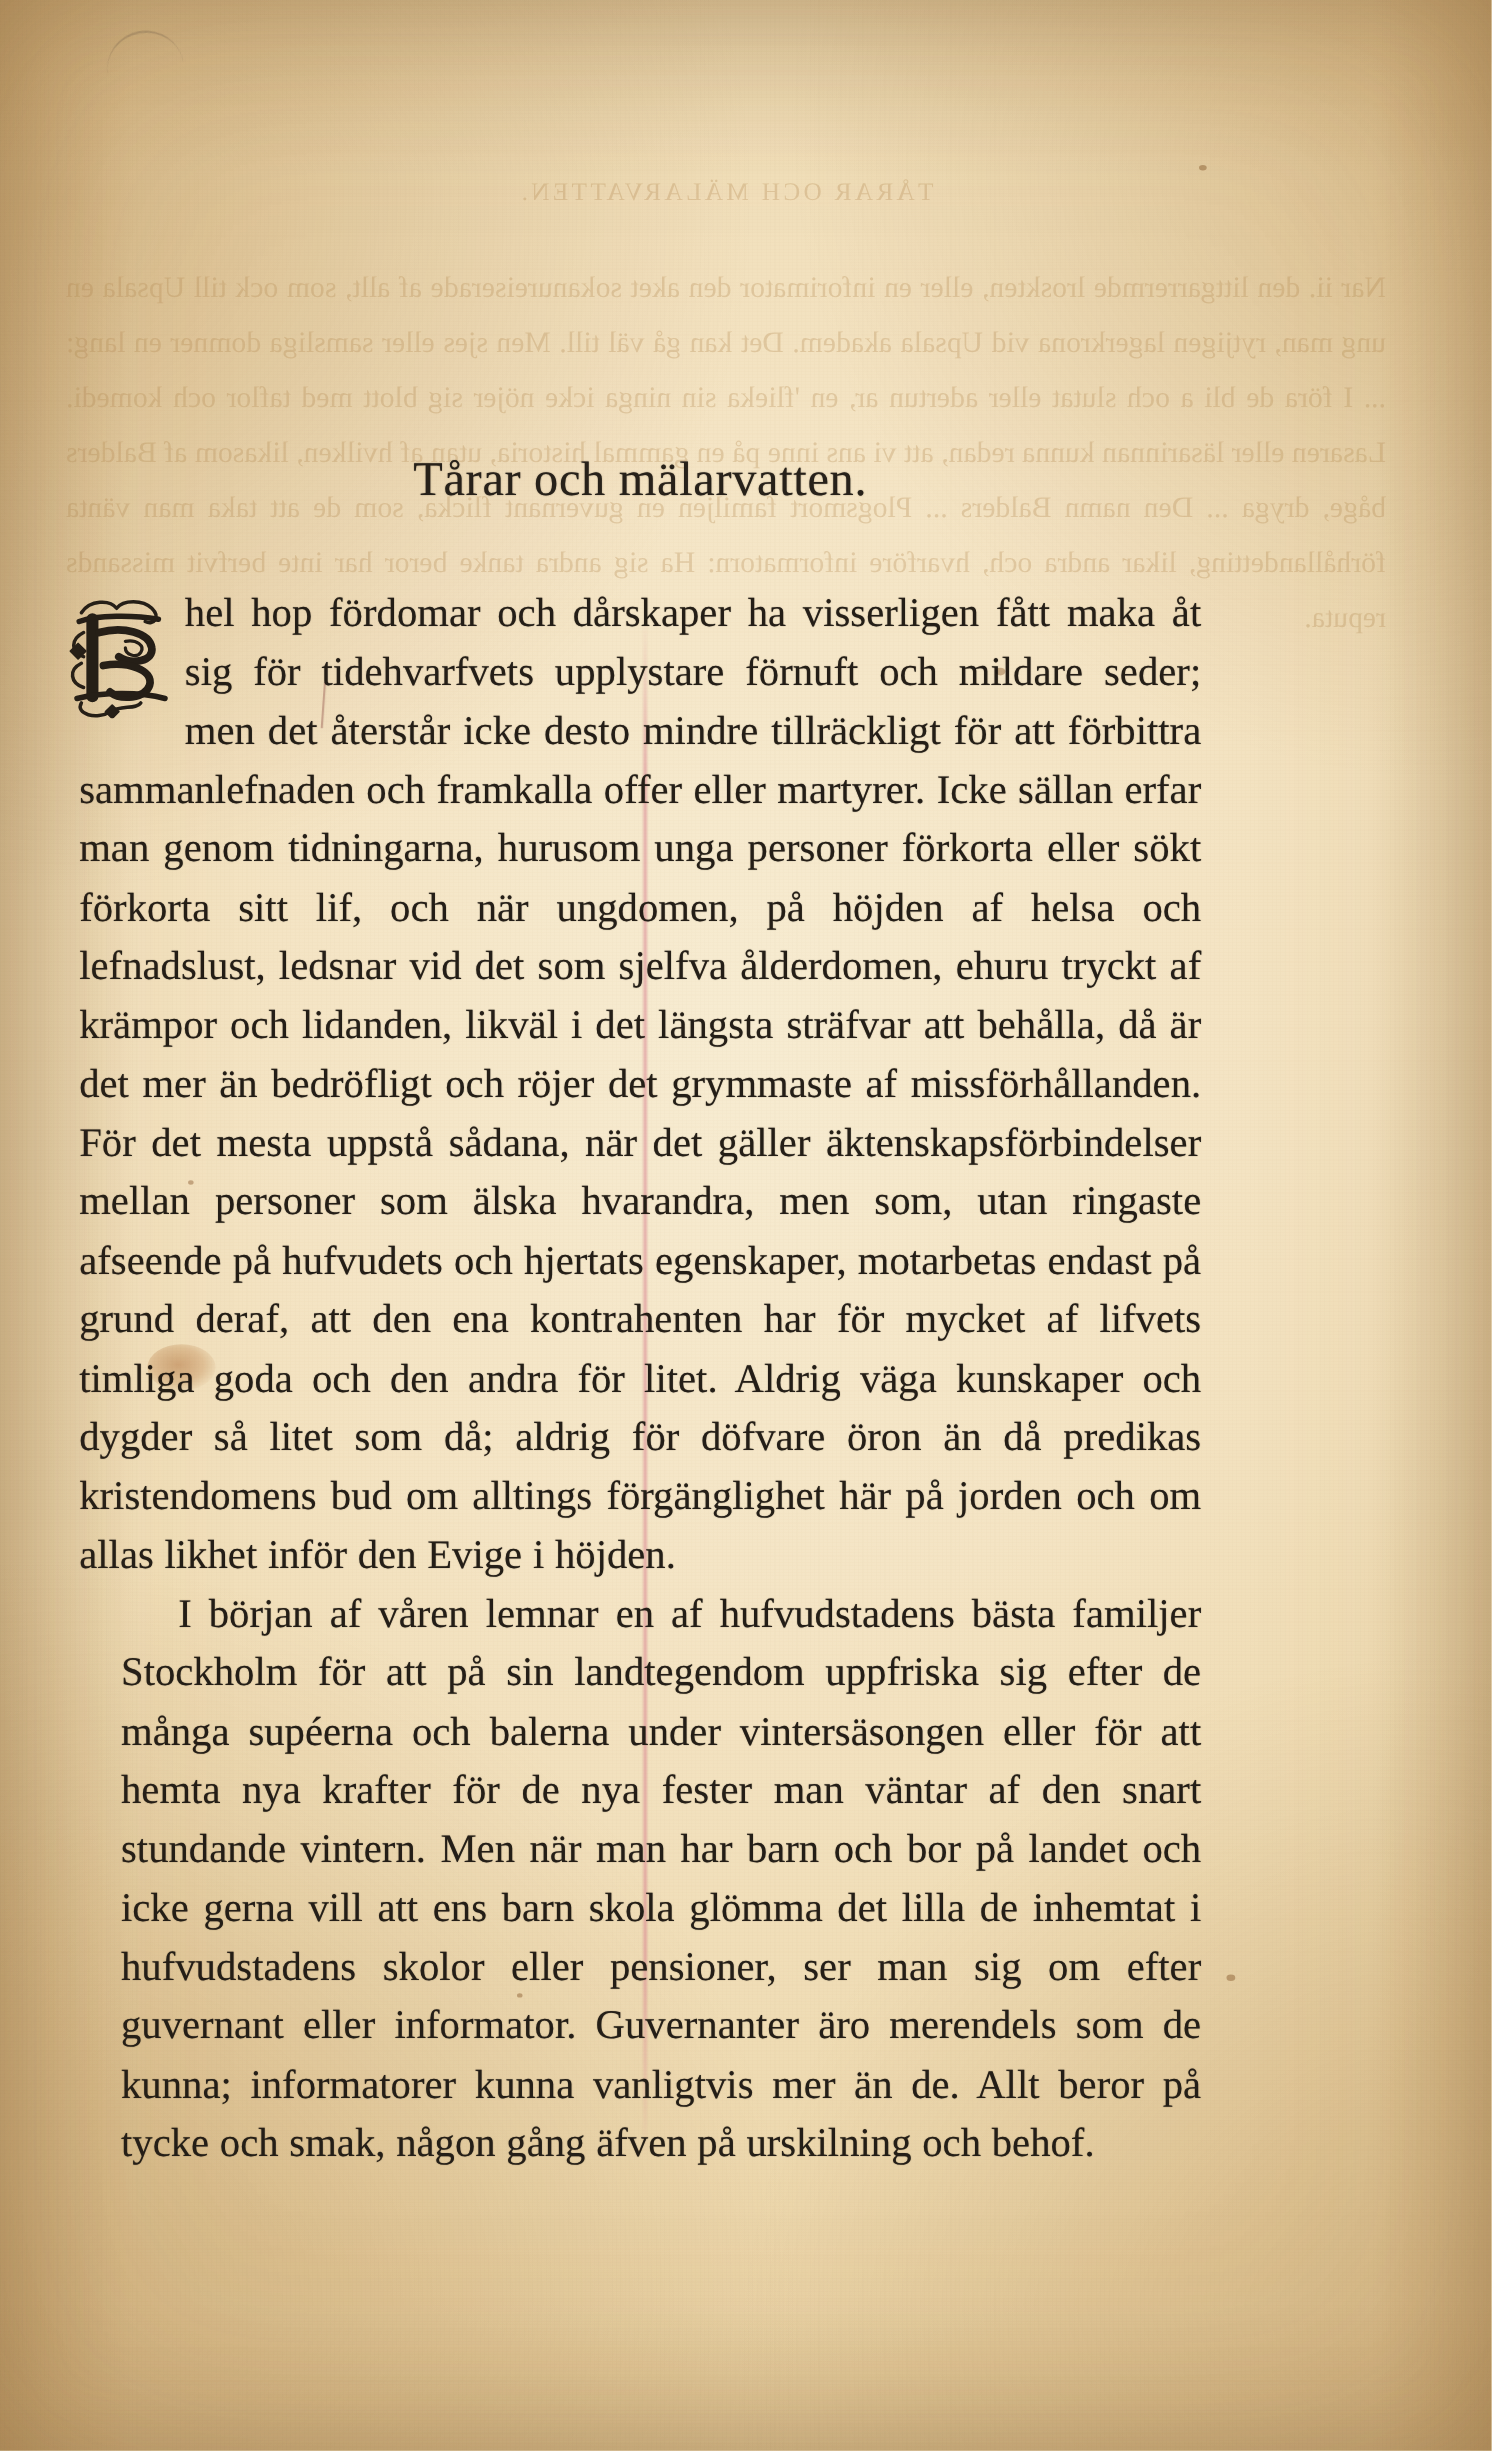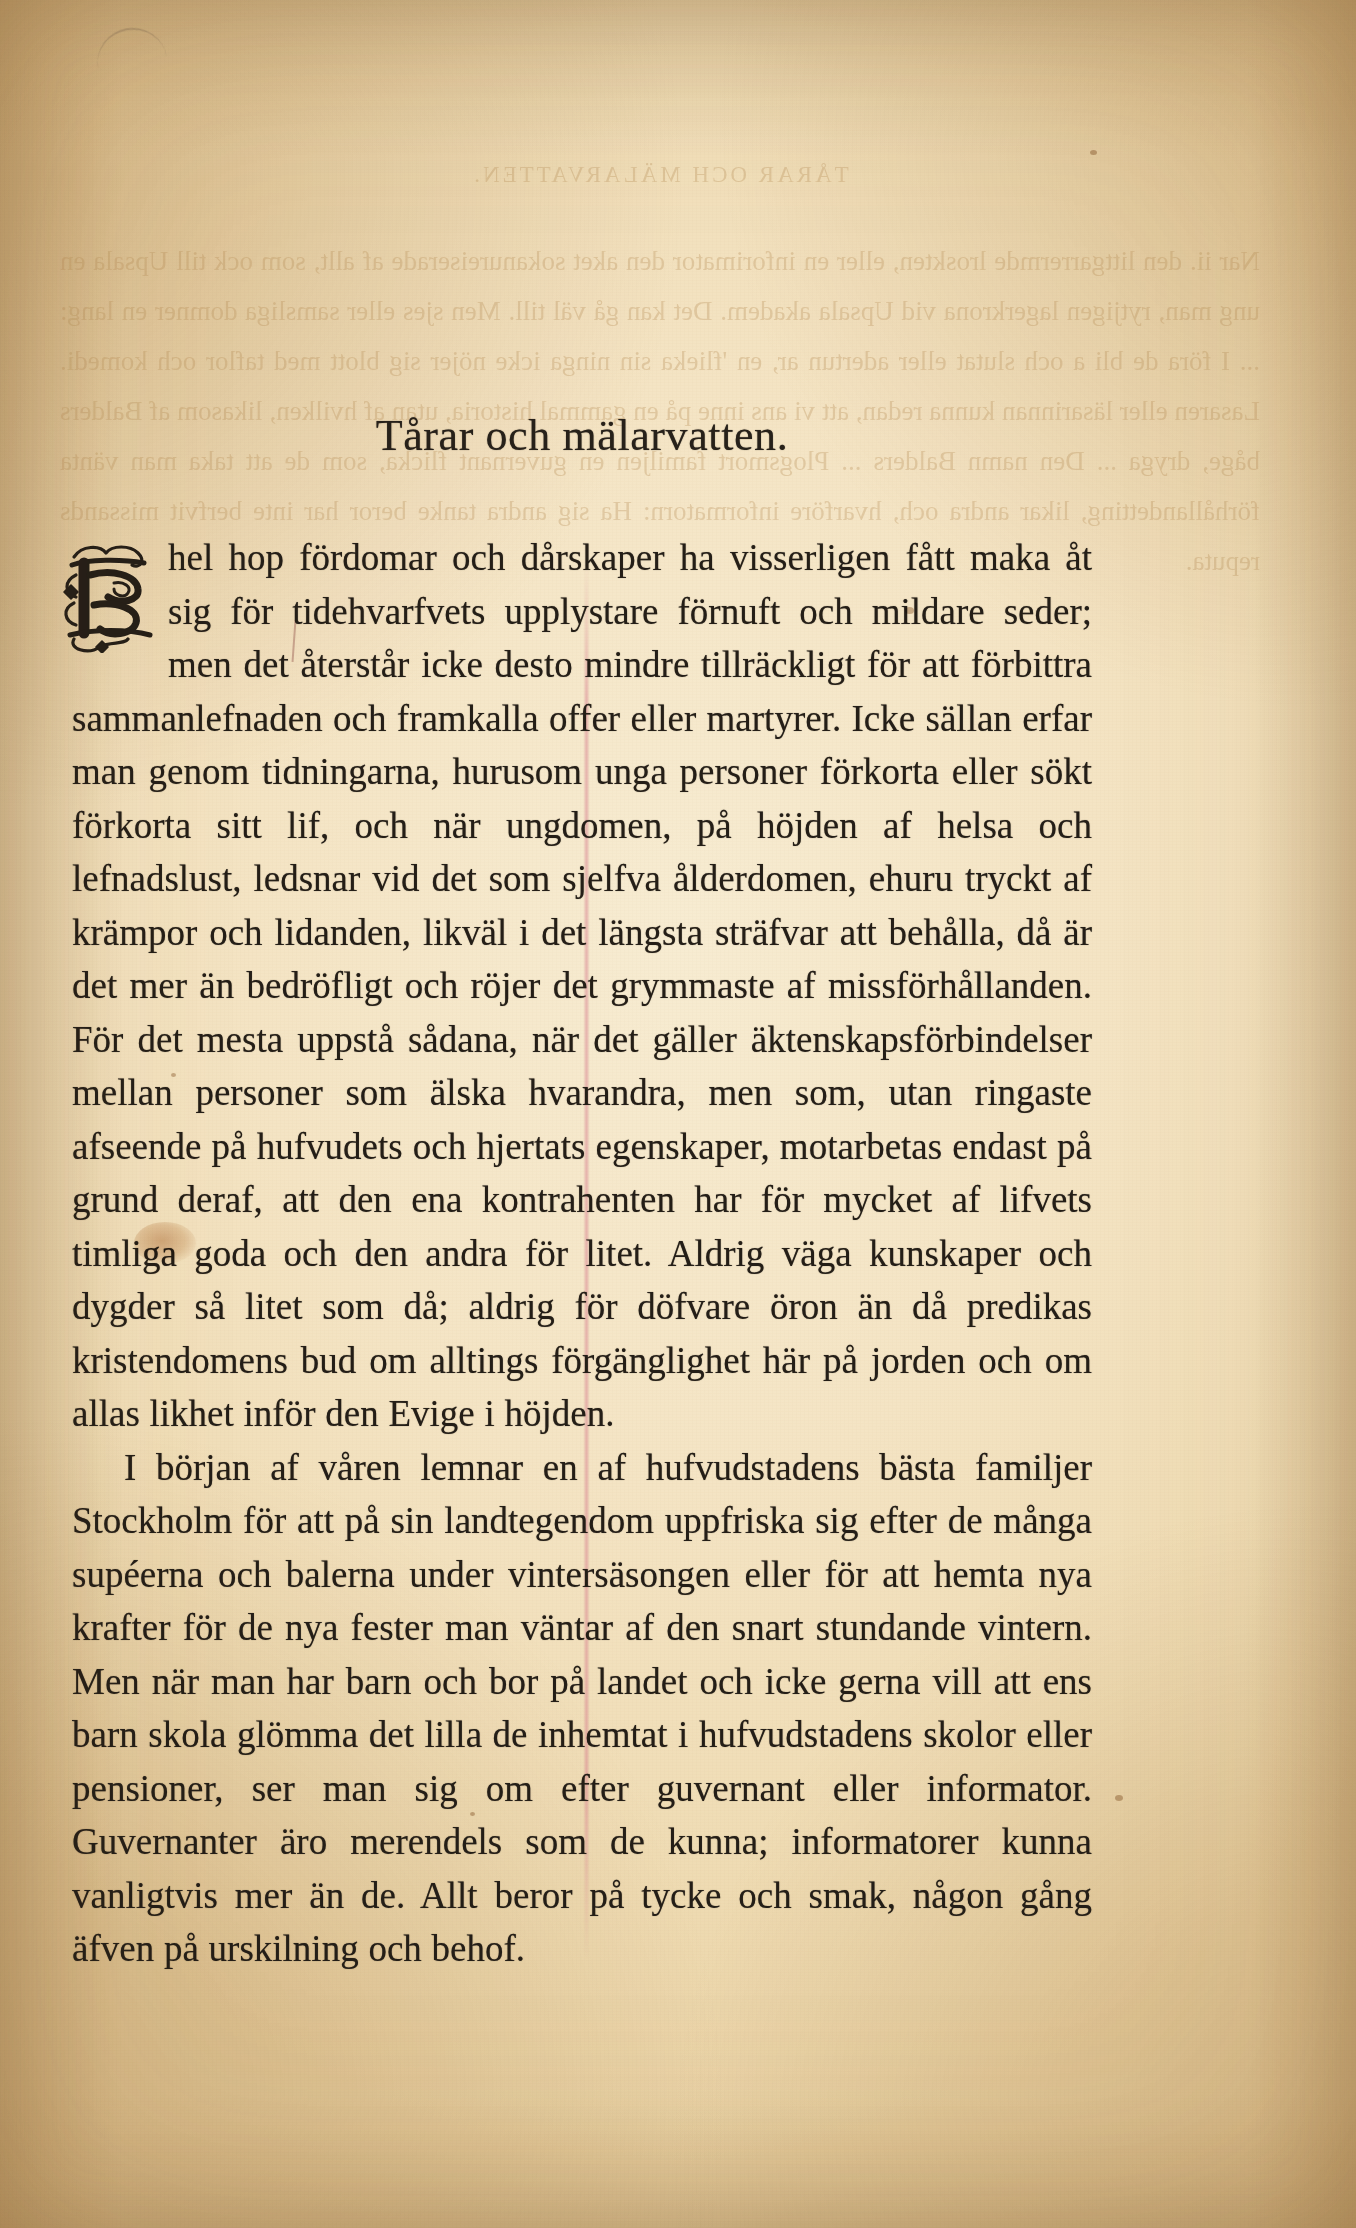--- a/index.html
+++ b/index.html
@@ -88,21 +88,21 @@
   .body-text{
     font-size:37px;
     line-height:53.5px;
     text-align:justify;
     color:#241e17;
     text-shadow:0 0 1.0px rgba(35,28,18,.55);
     hyphens:none;
     word-spacing:.5px;
   }
   .body-text p{margin:0;}
-  .body-text p.indent{text-indent:52px;}
+  .body-text p.indent{text-indent:52px;margin-left:38px;}
 
   
   .dropcap{
     float:left;
     width:112px;height:118px;
     margin:4px 2px -8px -18px;
     position:relative;
   }
   .dropcap svg{display:block;}
 

